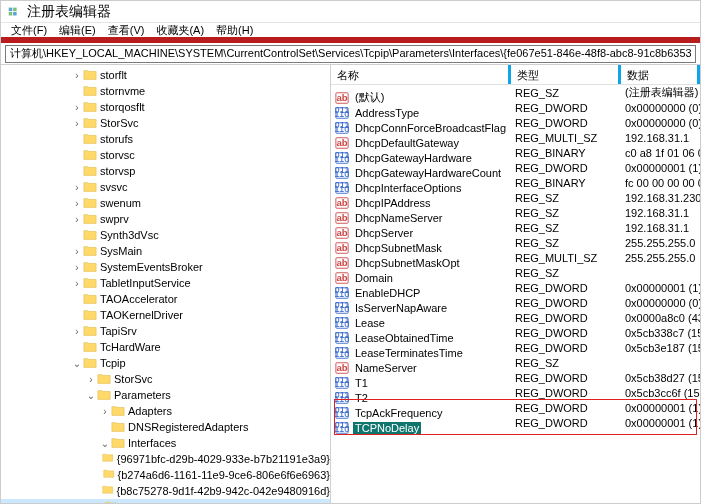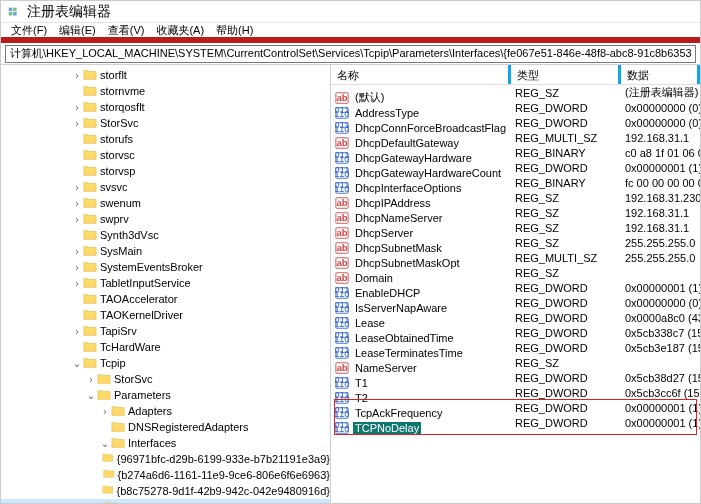--- a/index.html
+++ b/index.html
@@ -303,21 +303,21 @@
           <span class="tree-label">Interfaces</span>
         </div>
         <div class="tree-row">
           <span class="indent" style="width: 112px;"></span>
           <span class="exp"></span>
           <span class="fico">
             <svg viewBox="0 0 16 16">
               <path d="M1 3h5l1 1h8v9H1z" fill="#ffd96a" stroke="#d6a92e" stroke-width="0.5"></path>
             </svg>
           </span>
-          <span class="tree-label">{96971bfc-d29b-6199-933e-b7b21191e3a9}</span>
+          <span class="tree-label">{96971bfc-d29b-4029-933e-b7b21191e3a9}</span>
         </div>
         <div class="tree-row">
           <span class="indent" style="width: 112px;"></span>
           <span class="exp"></span>
           <span class="fico">
             <svg viewBox="0 0 16 16">
               <path d="M1 3h5l1 1h8v9H1z" fill="#ffd96a" stroke="#d6a92e" stroke-width="0.5"></path>
             </svg>
           </span>
           <span class="tree-label">{b274a6d6-1161-11e9-9ce6-806e6f6e6963}</span>

